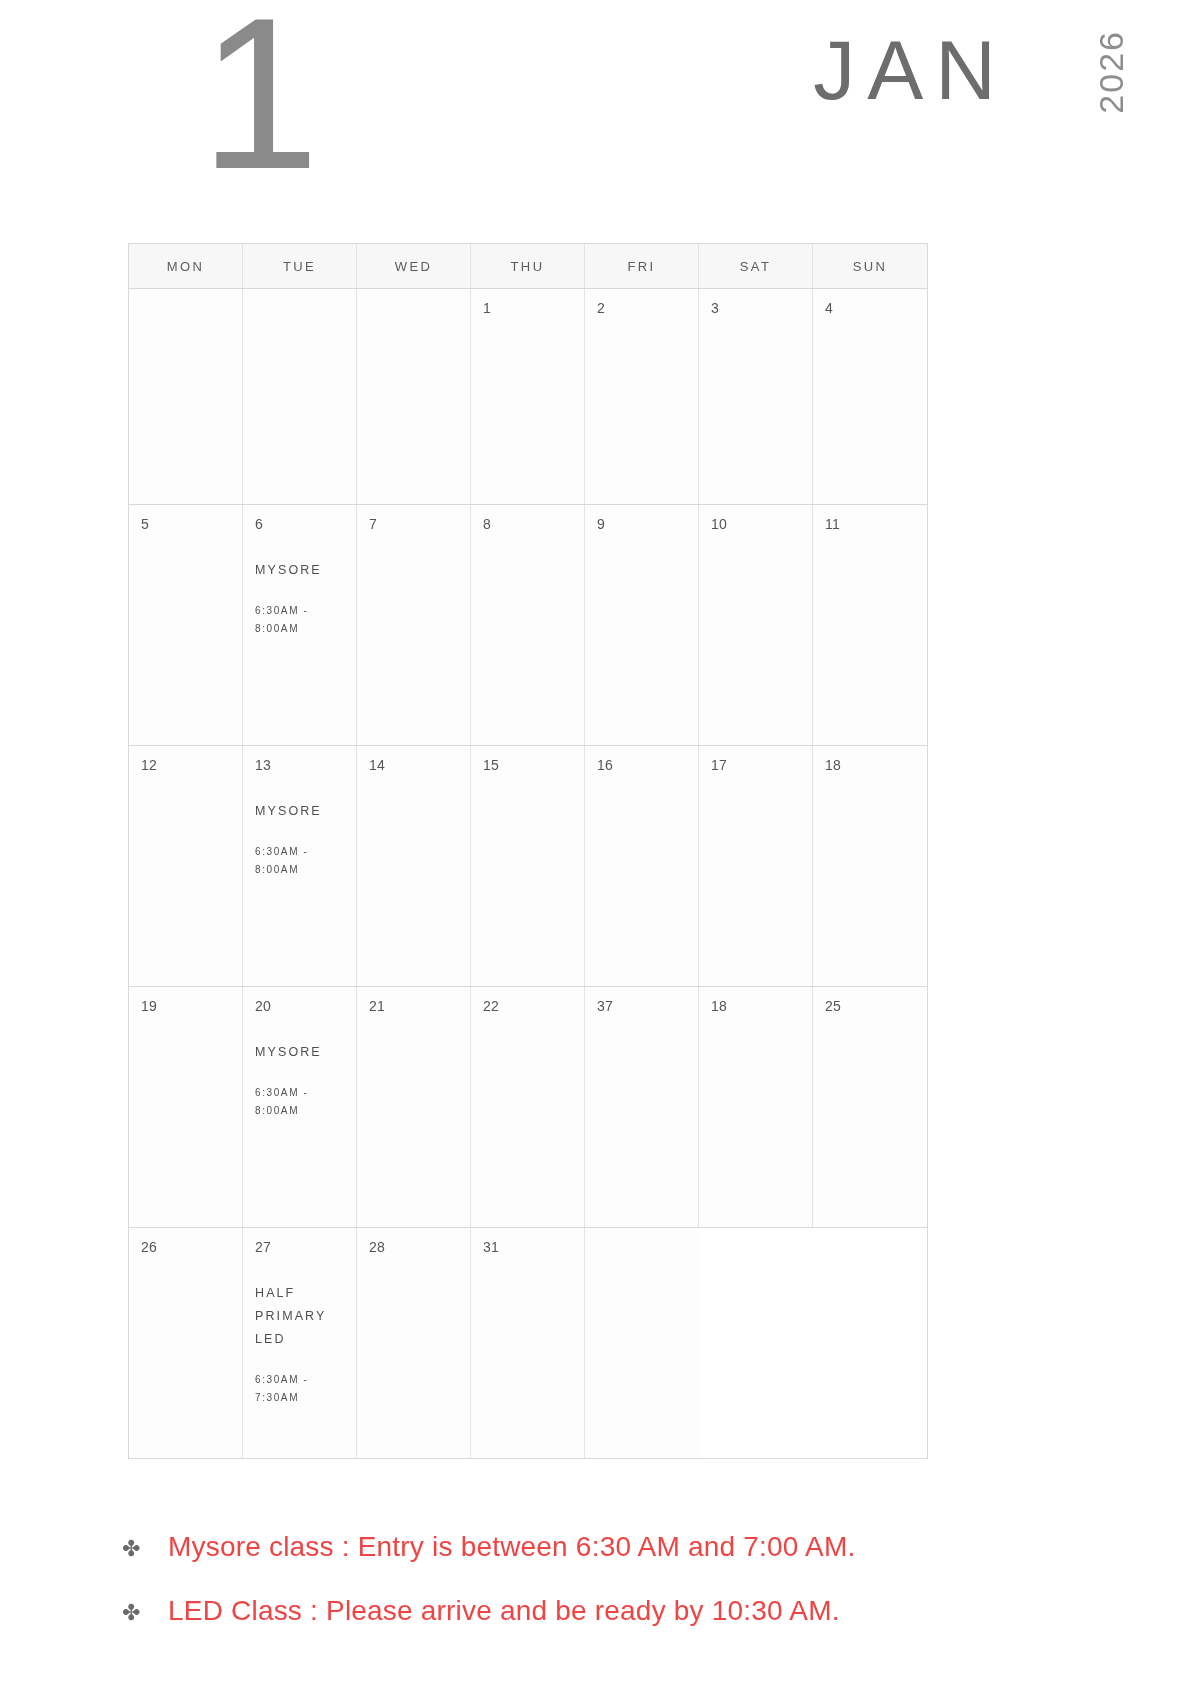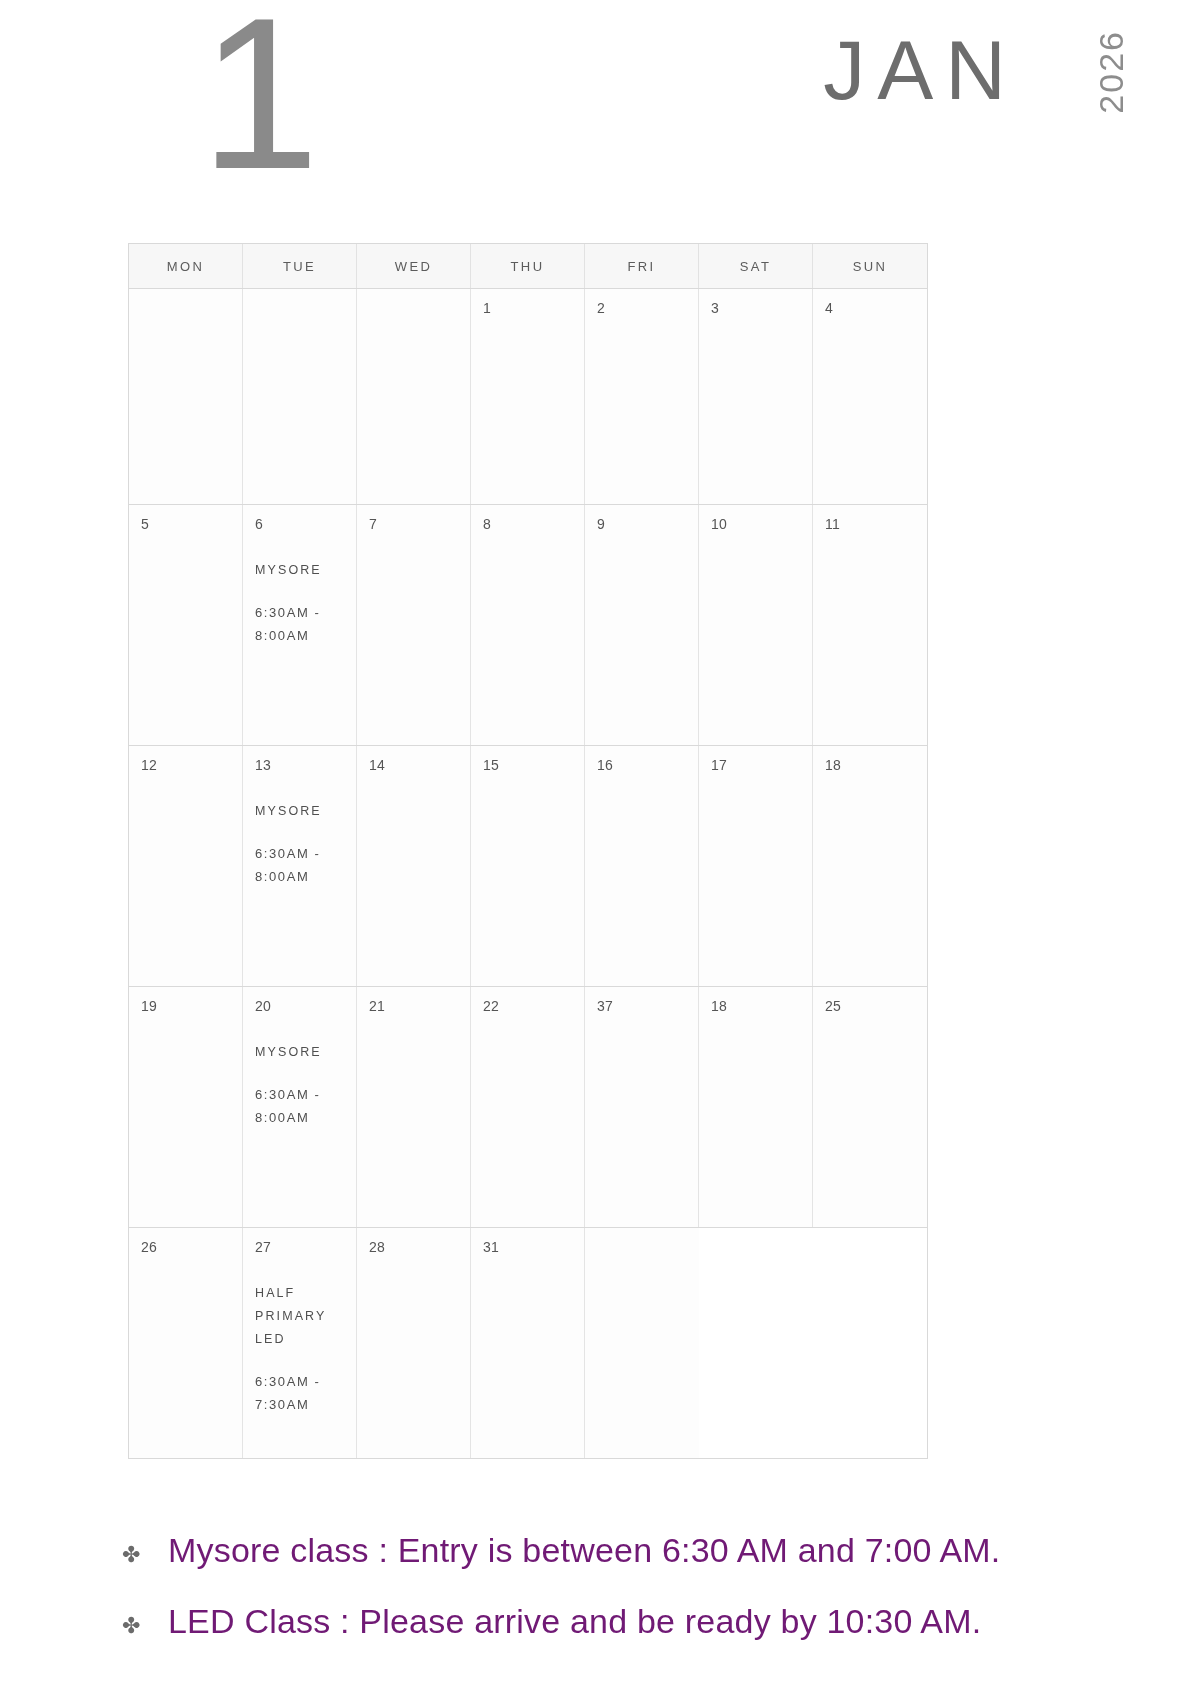--- a/index.html
+++ b/index.html
@@ -27,21 +27,21 @@
     top: -14px;
     font-size: 215px;
     line-height: 1;
     font-weight: 300;
     color: #8a8a8a;
     font-family: "Liberation Sans", sans-serif;
     letter-spacing: -4px;
   }
   .month-name {
     position: absolute;
-    right: 182px;
+    right: 192px;
     top: 28px;
     font-size: 84px;
     line-height: 1;
     font-weight: 400;
     letter-spacing: 12px;
     color: #6d6d6d;
   }
   .year {
     position: absolute;
     right: 108px;
@@ -112,21 +112,21 @@
   .event-title {
     font-size: 12.5px;
     letter-spacing: 2.1px;
     color: #4f4f4f;
     line-height: 1.85;
     white-space: pre-line;
     margin-top: 8px;
   }
   .event-time {
     margin-top: 20px;
-    font-size: 13px;
+    font-size: 10px;
     letter-spacing: 1.6px;
     color: #4f4f4f;
     line-height: 1.75;
     white-space: pre-line;
   }
 
   
   .week.first .day { min-height: 215px; }
   .week.last .day { min-height: 230px; }
 
@@ -144,22 +144,22 @@
   }
   .note-bullet {
     width: 46px;
     flex: 0 0 46px;
     font-size: 22px;
     color: #6b6b6b;
     text-align: left;
     line-height: 1;
   }
   .note-text {
-    font-size: 34px;
-    color: #701a75;
+    font-size: 28px;
+    color: #ef4444;
     letter-spacing: 0.2px;
     line-height: 1.2;
   }
 </style>
 </head>
 <body>
 
 <div class="header">
   <div class="month-number">1</div>
   <div class="month-name">JAN</div>

